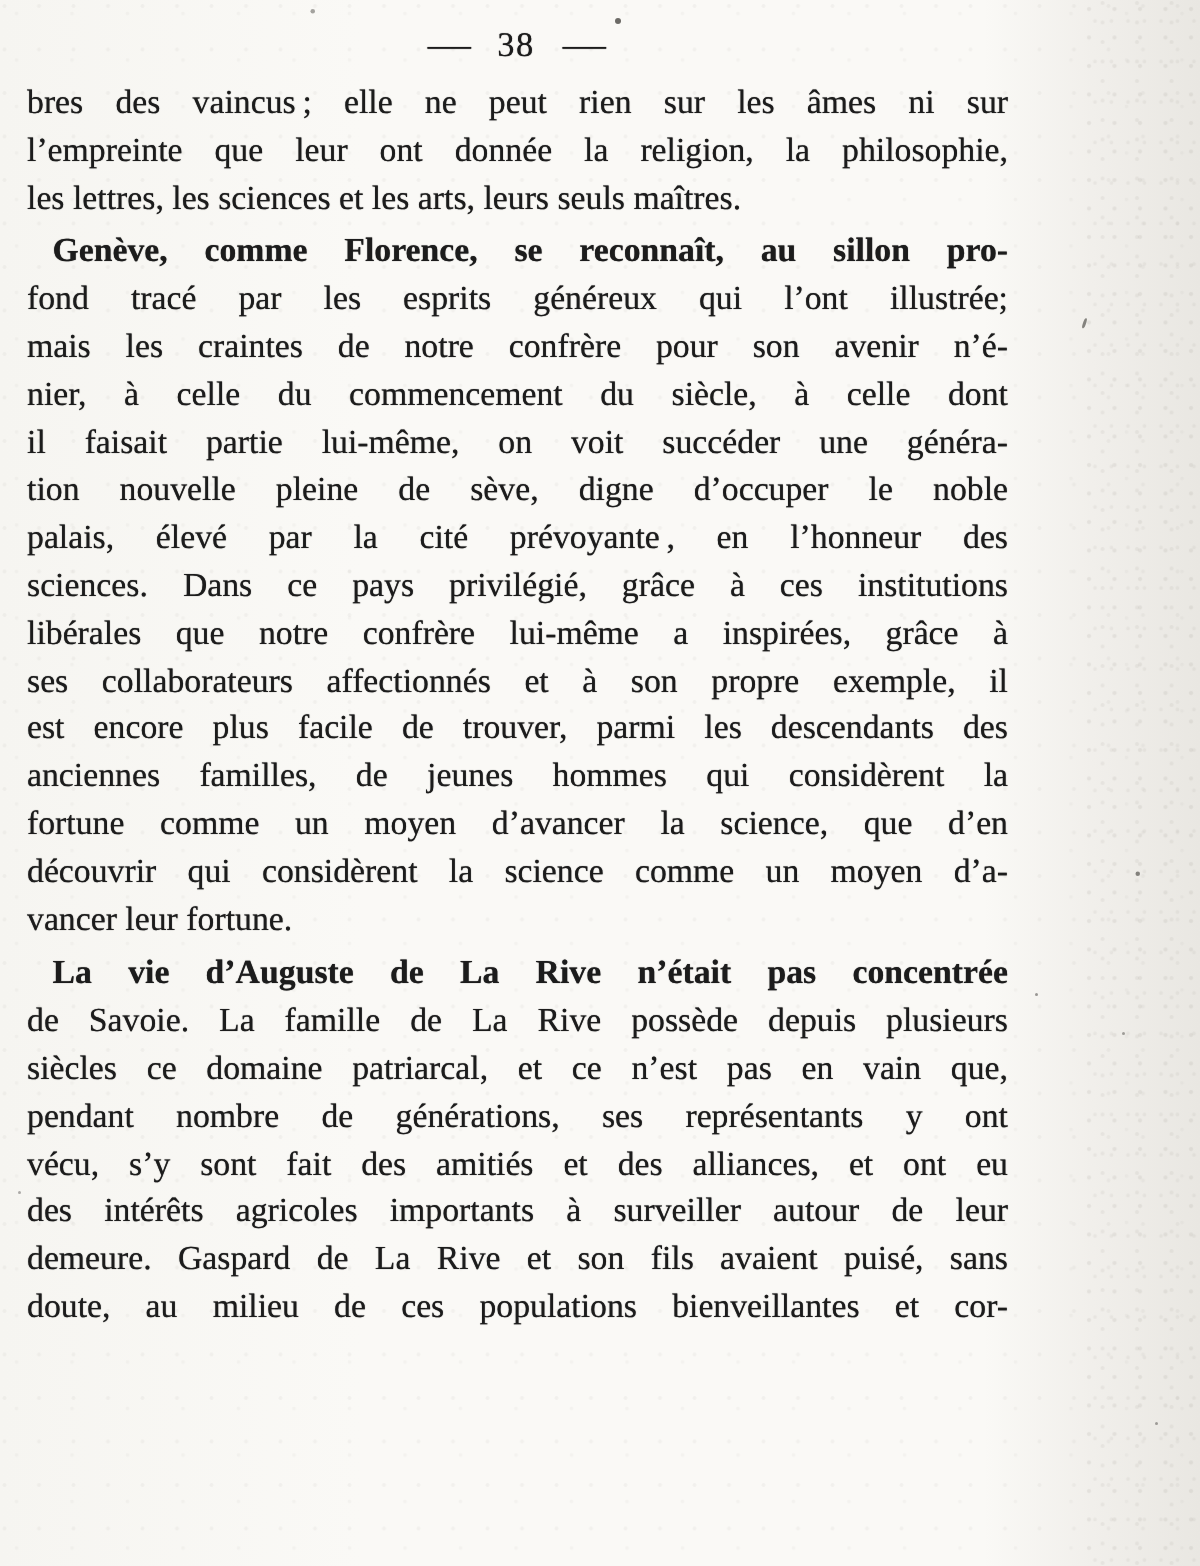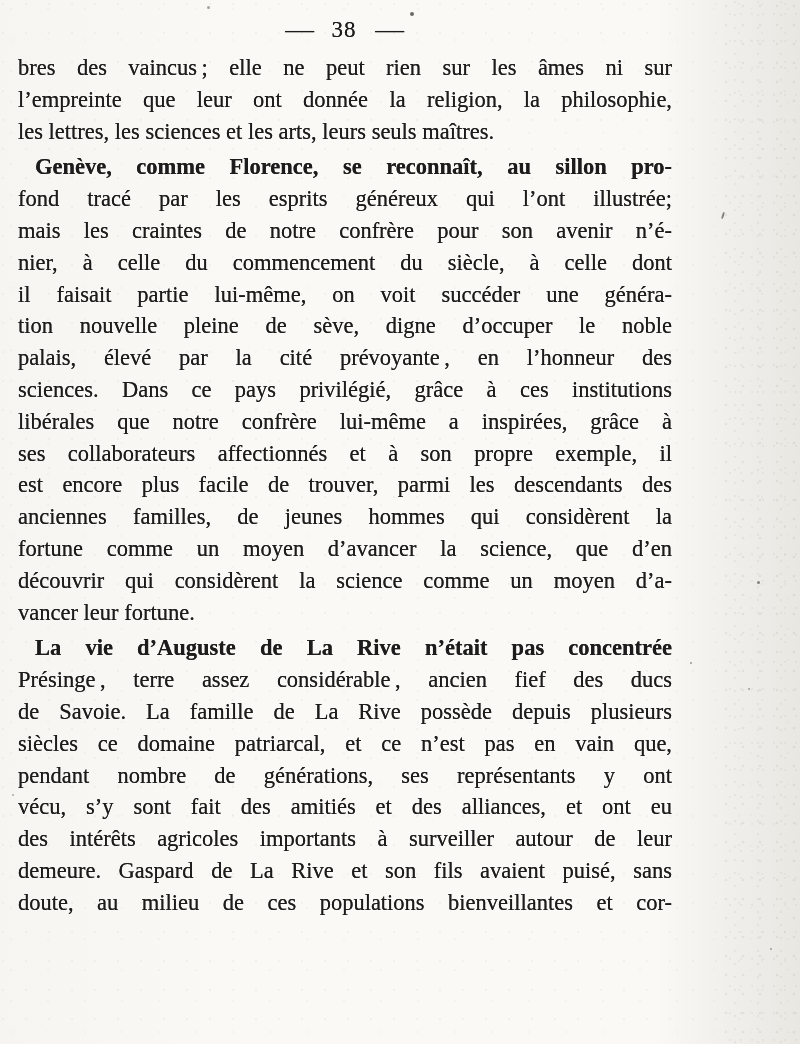--- a/index.html
+++ b/index.html
@@ -112,21 +112,20 @@
         <div class="line">libérales que notre confrère lui-même a inspirées, grâce à</div>
         <div class="line">ses collaborateurs affectionnés et à son propre exemple, il</div>
         <div class="line">est encore plus facile de trouver, parmi les descendants des</div>
         <div class="line">anciennes familles, de jeunes hommes qui considèrent la</div>
         <div class="line">fortune comme un moyen d’avancer la science, que d’en</div>
         <div class="line">découvrir qui considèrent la science comme un moyen d’a-</div>
         <div class="line para-end">vancer leur fortune.</div>
       </div>
       <div class="paragraph">
         <div class="line indent">La vie d’Auguste de La Rive n’était pas concentrée</div>
-        <div class="line">Présinge , terre assez considérable , ancien fief des ducs</div>
         <div class="line">de Savoie. La famille de La Rive possède depuis plusieurs</div>
         <div class="line">siècles ce domaine patriarcal, et ce n’est pas en vain que,</div>
         <div class="line">pendant nombre de générations, ses représentants y ont</div>
         <div class="line">vécu, s’y sont fait des amitiés et des alliances, et ont eu</div>
         <div class="line">des intérêts agricoles importants à surveiller autour de leur</div>
         <div class="line">demeure. Gaspard de La Rive et son fils avaient puisé, sans</div>
         <div class="line">doute, au milieu de ces populations bienveillantes et cor-</div>
       </div>
     </div>
 </div>

